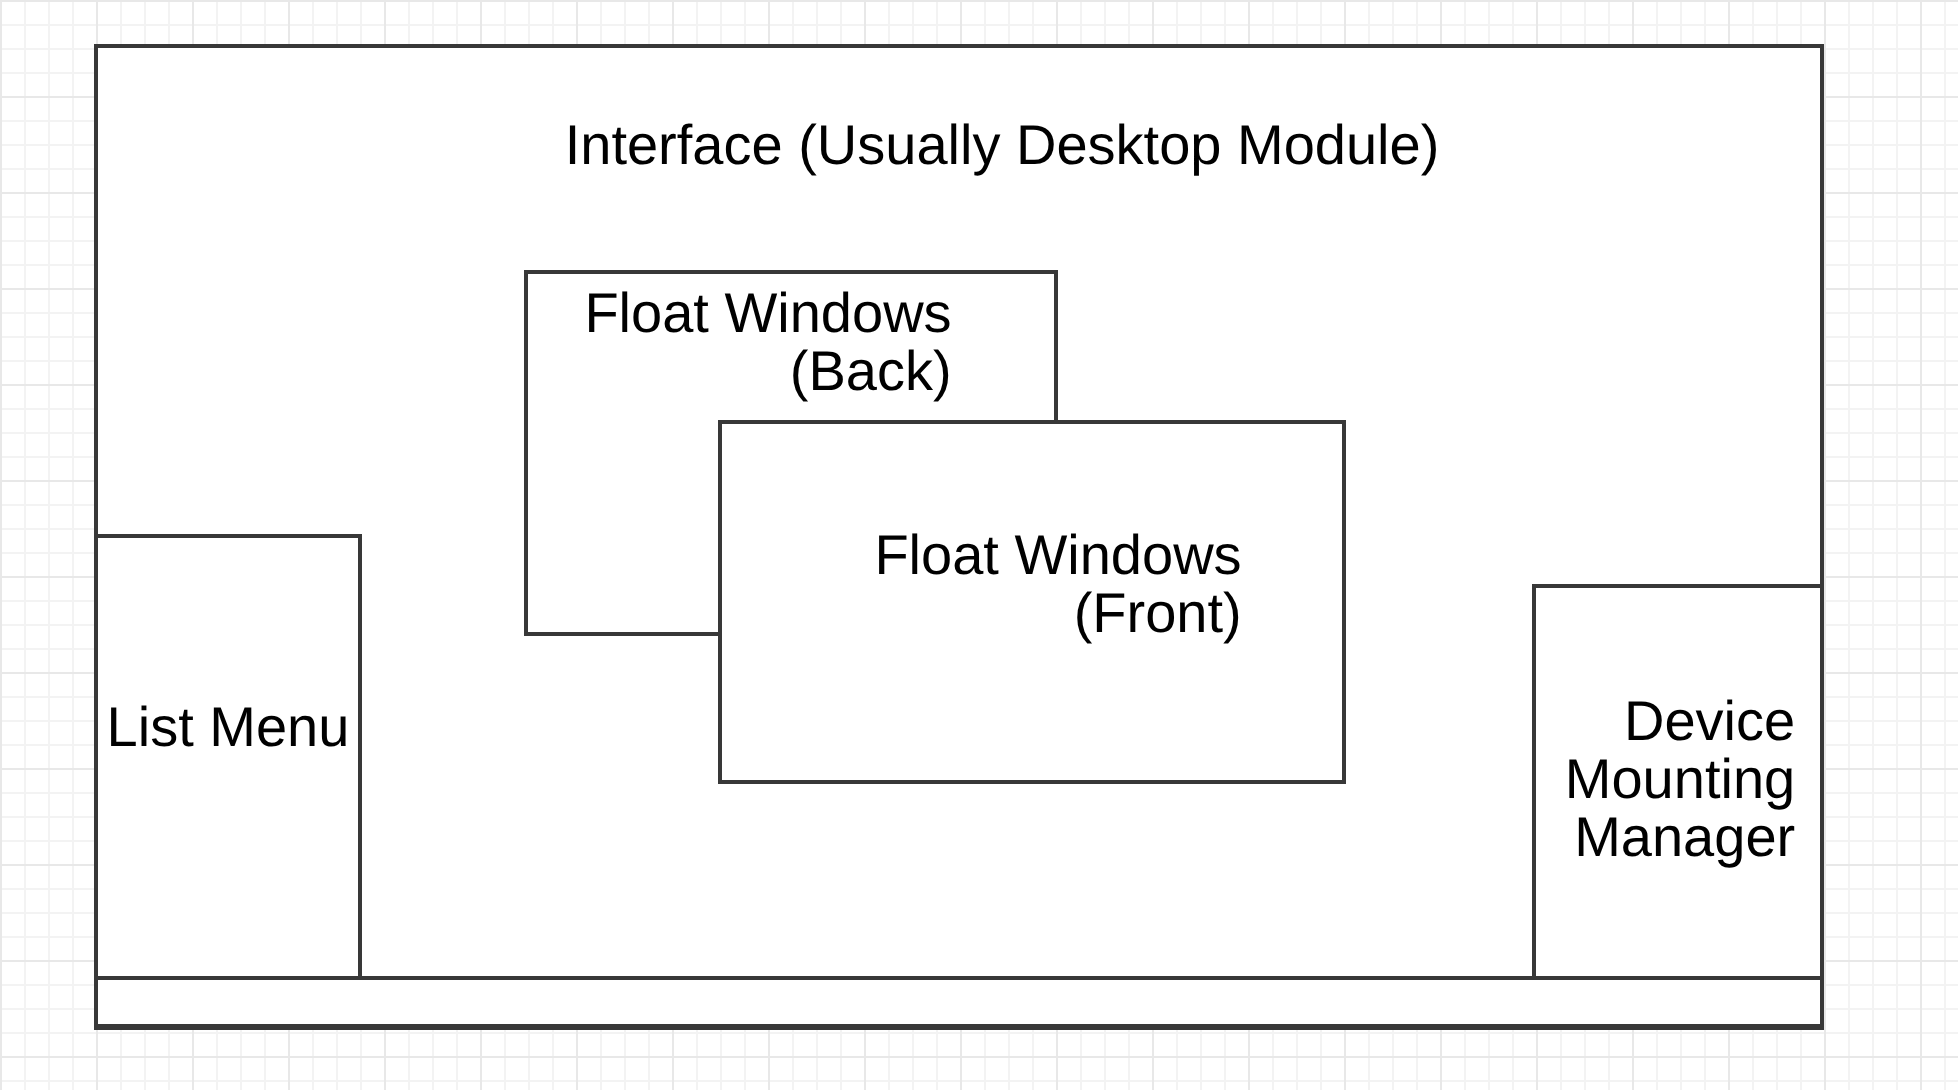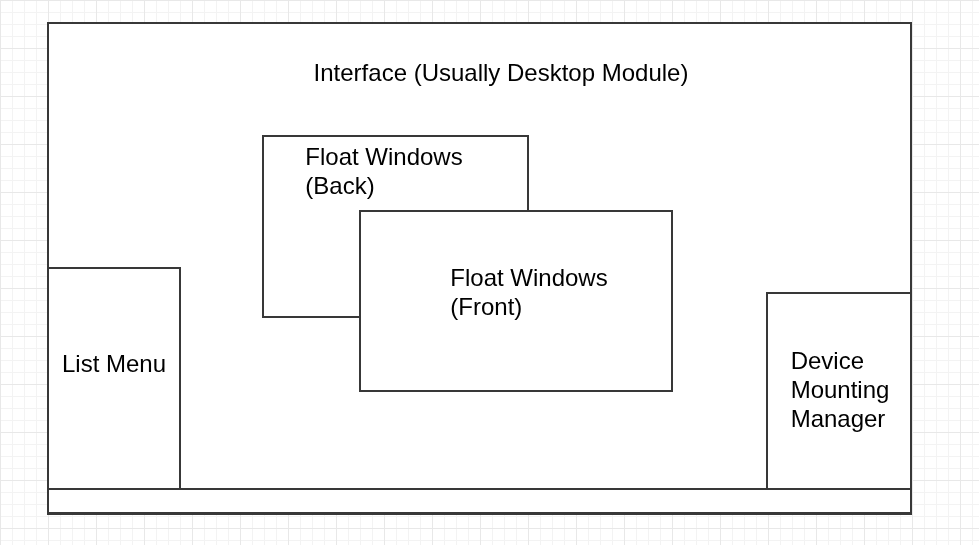--- a/index.html
+++ b/index.html
@@ -29,24 +29,24 @@
   }
   .shape-outer    { left: 47px;  top: 22px;  width: 865px; height: 493px; }
   .shape-back     { left: 262px; top: 135px; width: 267px; height: 183px; }
   .shape-front    { left: 359px; top: 210px; width: 314px; height: 182px; }
   .shape-list     { left: 47px;  top: 267px; width: 134px; height: 223px; }
   .shape-device   { left: 766px; top: 292px; width: 146px; height: 198px; }
   .shape-fnbar    { left: 47px;  top: 488px; width: 865px; height: 26px; }
   .label {
     position: absolute;
     transform: translateX(-50%);
-    font-size: 24px;
+    font-size: 28px;
     line-height: 29px;
     color: #000000;
-    text-align: left;
+    text-align: right;
     white-space: pre-line;
     pointer-events: none;
   }
   .label-interface { left: 501px; top: 58px; }
   .label-back      { left: 384px; top: 142px; }
   .label-front     { left: 529px; top: 263px; }
   .label-list      { left: 114px; top: 349px; }
   .label-device    { left: 840px; top: 346px; }
   .label-fnbar     { left: 482px; top: 485px; }
 </style>

